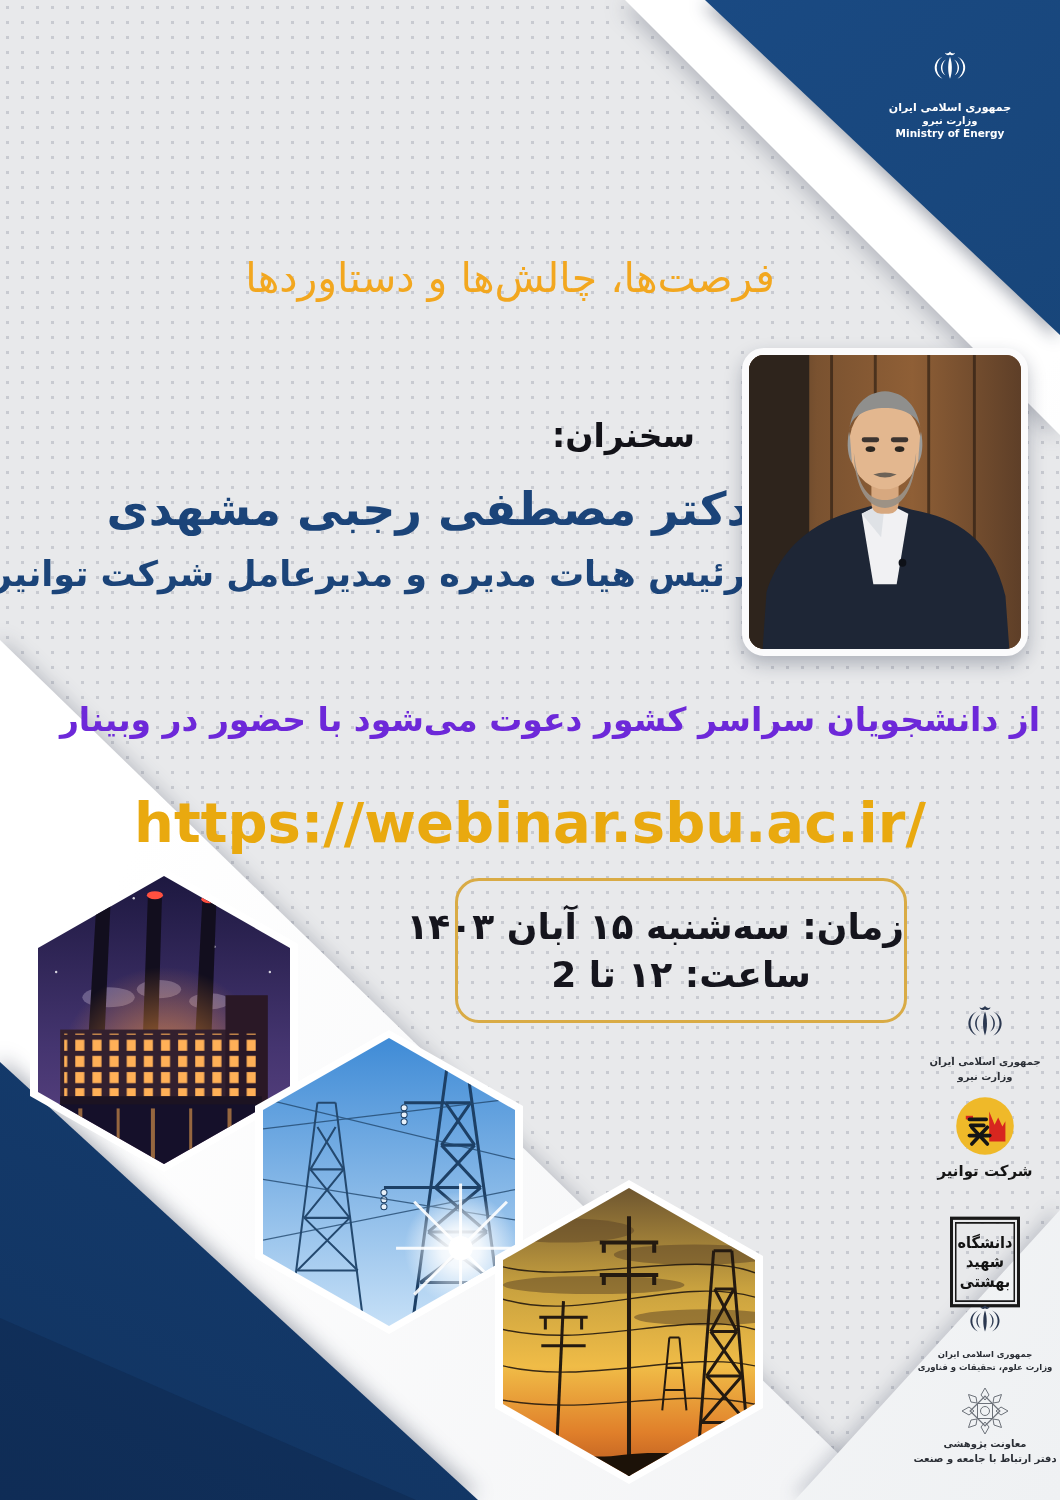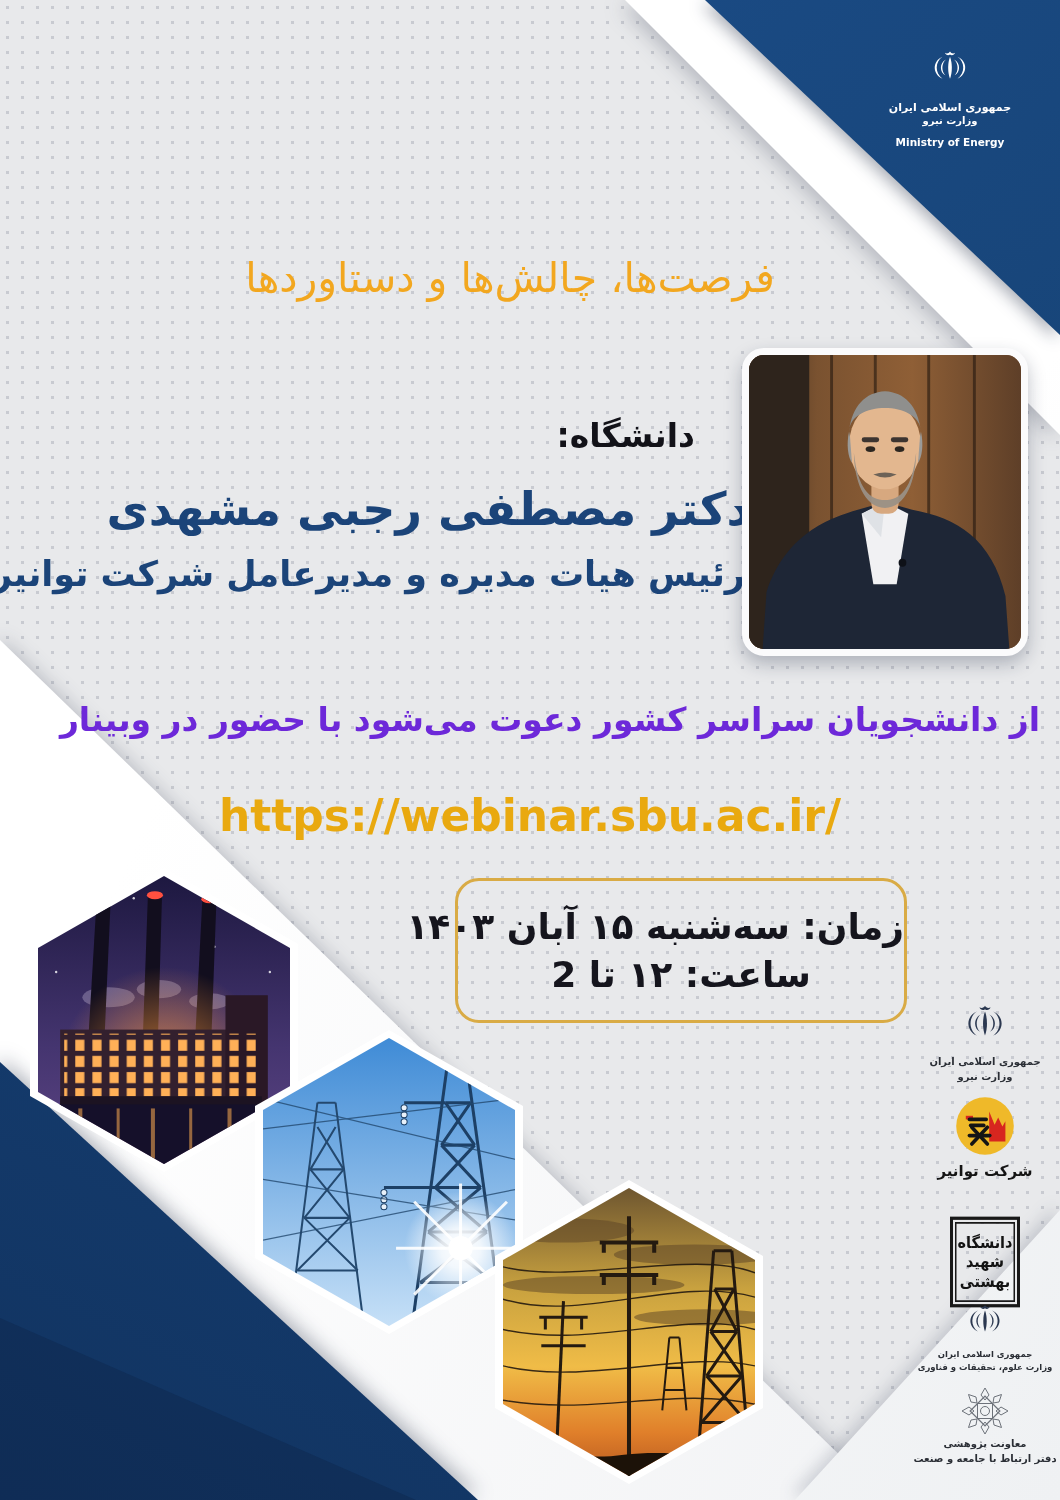--- a/index.html
+++ b/index.html
@@ -32,40 +32,40 @@
     text-align:center;white-space:nowrap;letter-spacing:-1px;}
   .subtitle{left:60px;width:900px;top:254px;font-size:41px;font-weight:normal;color:#f2a71f;
     text-align:center;white-space:nowrap;}
   .speaker-label{right:365px;top:416px;font-size:33px;font-weight:bold;color:#121218;}
   .speaker-name{left:110px;width:640px;top:482px;font-size:46px;font-weight:bold;color:#1b4479;
     text-align:center;white-space:nowrap;}
   .speaker-role{left:15px;width:730px;top:554px;font-size:35px;font-weight:bold;color:#1b4479;
     text-align:center;white-space:nowrap;}
   .inv{left:55px;width:990px;font-size:33px;font-weight:bold;color:#6d28d9;text-align:center;white-space:nowrap;}
   .inv1{top:700px;} .inv2{top:750px;}
-  .url{left:30px;width:1000px;top:790px;font-size:44px;font-weight:bold;color:#e9a90f;
+  .url{left:30px;width:1000px;top:790px;font-size:56px;font-weight:bold;color:#e9a90f;
     text-align:center;direction:ltr;white-space:nowrap;}
   .schedule-box{left:455px;top:878px;width:446px;height:139px;border:3px solid #d9ab45;
     border-radius:24px;display:flex;flex-direction:column;justify-content:center;gap:7px;
     text-align:center;font-size:36px;font-weight:bold;color:#15151d;white-space:nowrap;}
 
   .photo-card{left:742px;top:348px;width:272px;height:294px;border:7px solid #fbfbfc;
     border-radius:22px;overflow:hidden;box-shadow:0 8px 18px rgba(25,35,60,.28);background:#7a5230;}
   .photo-card svg{display:block;width:100%;height:100%;}
 
   .hex{clip-path:polygon(50% 0,100% 25%,100% 75%,50% 100%,0 75%,0 25%);}
   .hex-halo{background:#ffffff;}
   .hex-img{overflow:hidden;}
   .hex-img svg{display:block;width:100%;height:100%;}
 
   .moe-badge{left:850px;top:48px;width:200px;text-align:center;color:#ffffff;}
   .moe-badge .emblem{width:44px;height:50px;margin:0 auto;}
   .moe-badge .l1{font-size:11px;font-weight:bold;margin-top:3px;}
   .moe-badge .l2{font-size:10px;font-weight:bold;margin-top:1px;}
-  .moe-badge .l3{font-size:10.5px;font-weight:bold;margin-top:10px;direction:ltr;}
+  .moe-badge .l3{font-size:10.5px;font-weight:bold;margin-top:1px;direction:ltr;}
 
   .flogo{position:absolute;left:905px;width:160px;text-align:center;color:#23262c;}
   .flogo .cap{font-size:10px;font-weight:bold;color:#2a2e35;line-height:1.5;}
   .flogo .cap.big{font-size:15px;color:#141414;margin-top:4px;}
   .emblem-ink{color:#2b3850;}
   .sbu-box{width:64px;height:78px;margin:0 auto;border:3px solid #191919;box-shadow:inset 0 0 0 2px #e8e9eb, inset 0 0 0 3.5px #191919;
     display:flex;flex-direction:column;justify-content:center;font-weight:bold;color:#131313;
     font-size:14.5px;line-height:1.25;transform:scaleY(1.08);}
 </style>
 </head>
@@ -105,21 +105,21 @@
         <path d="M67 20c17 11 18 37 0 50 23-10 24-40 0-50Z"></path>
       </svg>
     </div>
     <div class="l1">جمهوری اسلامی ایران</div>
     <div class="l2">وزارت نیرو</div>
     <div class="l3">Ministry of Energy</div>
   </div>
 
   <div class="abs subtitle">فرصت‌ها، چالش‌ها و دستاوردها</div>
 
-  <div class="abs speaker-label">دانشگاه:</div>
+  <div class="abs speaker-label">سخنران:</div>
   <div class="abs speaker-name">دکتر مصطفی رجبی مشهدی</div>
   <div class="abs speaker-role">رئیس هیات مدیره و مدیرعامل شرکت توانیر</div>
 
   <div class="abs photo-card">
     <svg viewBox="0 0 280 300" preserveAspectRatio="none">
       <defs>
         <linearGradient id="wood" x1="0" y1="0" x2="1" y2="0">
           <stop offset="0" stop-color="#3a2b1e"></stop>
             <stop offset="0.25" stop-color="#7a5230"></stop>
           <stop offset="0.6" stop-color="#8f5f36"></stop>

